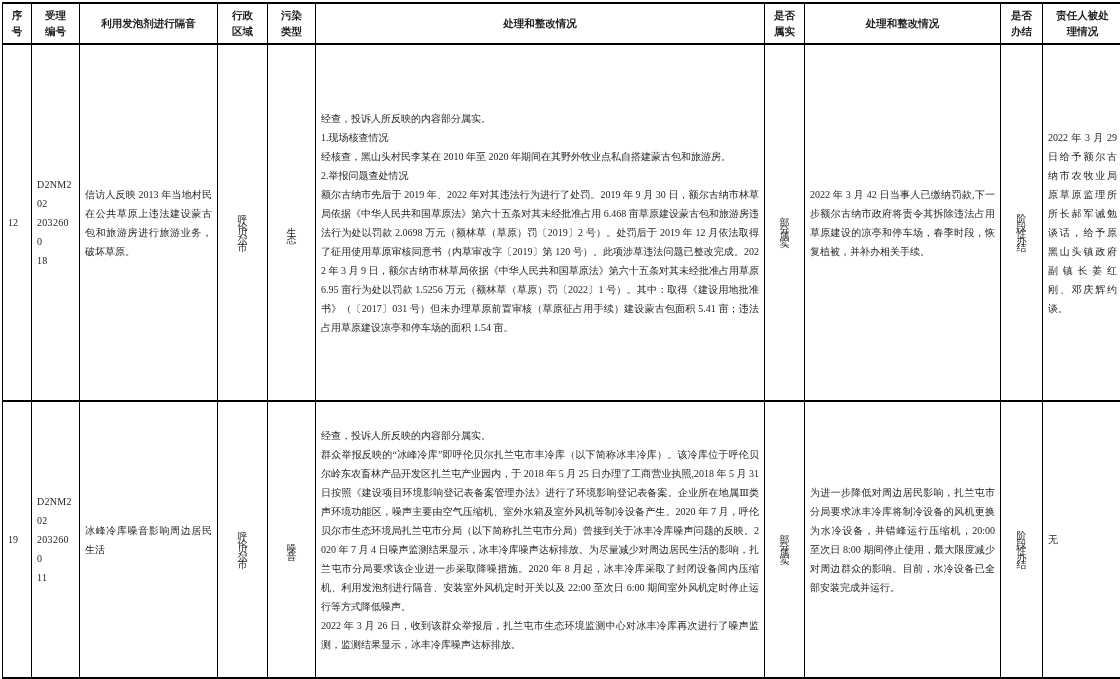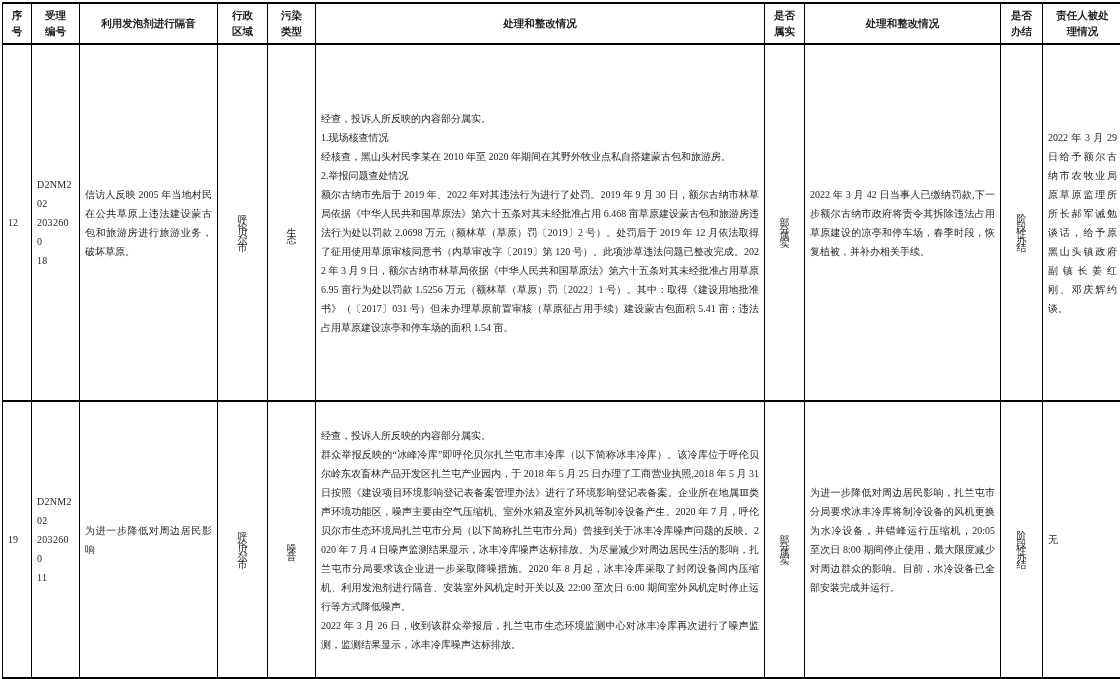--- a/index.html
+++ b/index.html
@@ -87,44 +87,44 @@
 办结</th>
     <th>责任人被处
 理情况</th>
   </tr>
 
   <tr class="row-a">
     <td class="center">12</td>
     <td class="center caseno">D2NM202
 2032600
 18</td>
-    <td class="just">信访人反映 2005 年当地村民在公共草原上违法建设蒙古包和旅游房进行旅游业务，破坏草原。</td>
+    <td class="just">信访人反映 2013 年当地村民在公共草原上违法建设蒙古包和旅游房进行旅游业务，破坏草原。</td>
     <td class="vcell"><span class="vert">呼伦贝尔市</span></td>
     <td class="vcell"><span class="vert">生态</span></td>
     <td class="just">经查，投诉人所反映的内容部分属实。
 1.现场核查情况
 经核查，黑山头村民李某在 2010 年至 2020 年期间在其野外牧业点私自搭建蒙古包和旅游房。
 2.举报问题查处情况
 额尔古纳市先后于 2019 年、2022 年对其违法行为进行了处罚。2019 年 9 月 30 日，额尔古纳市林草局依据《中华人民共和国草原法》第六十五条对其未经批准占用 6.468 亩草原建设蒙古包和旅游房违法行为处以罚款 2.0698 万元（额林草（草原）罚〔2019〕2 号）。处罚后于 2019 年 12 月依法取得了征用使用草原审核同意书（内草审改字〔2019〕第 120 号）。此项涉草违法问题已整改完成。2022 年 3 月 9 日，额尔古纳市林草局依据《中华人民共和国草原法》第六十五条对其未经批准占用草原 6.95 亩行为处以罚款 1.5256 万元（额林草（草原）罚〔2022〕1 号）。其中：取得《建设用地批准书》（〔2017〕031 号）但未办理草原前置审核（草原征占用手续）建设蒙古包面积 5.41 亩；违法占用草原建设凉亭和停车场的面积 1.54 亩。</td>
     <td class="vcell"><span class="vert">部分属实</span></td>
     <td class="just">2022 年 3 月 42 日当事人已缴纳罚款,下一步额尔古纳市政府将责令其拆除违法占用草原建设的凉亭和停车场，春季时段，恢复植被，并补办相关手续。</td>
     <td class="vcell"><span class="vert">阶段性办结</span></td>
     <td class="just">2022 年 3 月 29 日给予额尔古纳市农牧业局原草原监理所所长郝军诫勉谈话，给予原黑山头镇政府副镇长姜红刚、邓庆辉约谈。</td>
   </tr>
 
   <tr class="row-b">
     <td class="center">19</td>
     <td class="center caseno">D2NM202
 2032600
 11</td>
-    <td class="just">为进一步降低对周边居民影响</td>
+    <td class="just">冰峰冷库噪音影响周边居民生活</td>
     <td class="vcell"><span class="vert">呼伦贝尔市</span></td>
     <td class="vcell"><span class="vert">噪音</span></td>
     <td class="just">经查，投诉人所反映的内容部分属实。
 群众举报反映的“冰峰冷库”即呼伦贝尔扎兰屯市丰冷库（以下简称冰丰冷库）。该冷库位于呼伦贝尔岭东农畜林产品开发区扎兰屯产业园内，于 2018 年 5 月 25 日办理了工商营业执照,2018 年 5 月 31 日按照《建设项目环境影响登记表备案管理办法》进行了环境影响登记表备案。企业所在地属Ⅲ类声环境功能区，噪声主要由空气压缩机、室外水箱及室外风机等制冷设备产生。2020 年 7 月，呼伦贝尔市生态环境局扎兰屯市分局（以下简称扎兰屯市分局）曾接到关于冰丰冷库噪声问题的反映。2020 年 7 月 4 日噪声监测结果显示，冰丰冷库噪声达标排放。为尽量减少对周边居民生活的影响，扎兰屯市分局要求该企业进一步采取降噪措施。2020 年 8 月起，冰丰冷库采取了封闭设备间内压缩机、利用发泡剂进行隔音、安装室外风机定时开关以及 22:00 至次日 6:00 期间室外风机定时停止运行等方式降低噪声。
 2022 年 3 月 26 日，收到该群众举报后，扎兰屯市生态环境监测中心对冰丰冷库再次进行了噪声监测，监测结果显示，冰丰冷库噪声达标排放。</td>
     <td class="vcell"><span class="vert">部分属实</span></td>
-    <td class="just">为进一步降低对周边居民影响，扎兰屯市分局要求冰丰冷库将制冷设备的风机更换为水冷设备，并错峰运行压缩机，20:05 至次日 8:00 期间停止使用，最大限度减少对周边群众的影响。目前，水冷设备已全部安装完成并运行。</td>
+    <td class="just">为进一步降低对周边居民影响，扎兰屯市分局要求冰丰冷库将制冷设备的风机更换为水冷设备，并错峰运行压缩机，20:00 至次日 8:00 期间停止使用，最大限度减少对周边群众的影响。目前，水冷设备已全部安装完成并运行。</td>
     <td class="vcell"><span class="vert">阶段性办结</span></td>
     <td class="center">无</td>
   </tr>
 </tbody>
   </table>
 
 </body></html>

